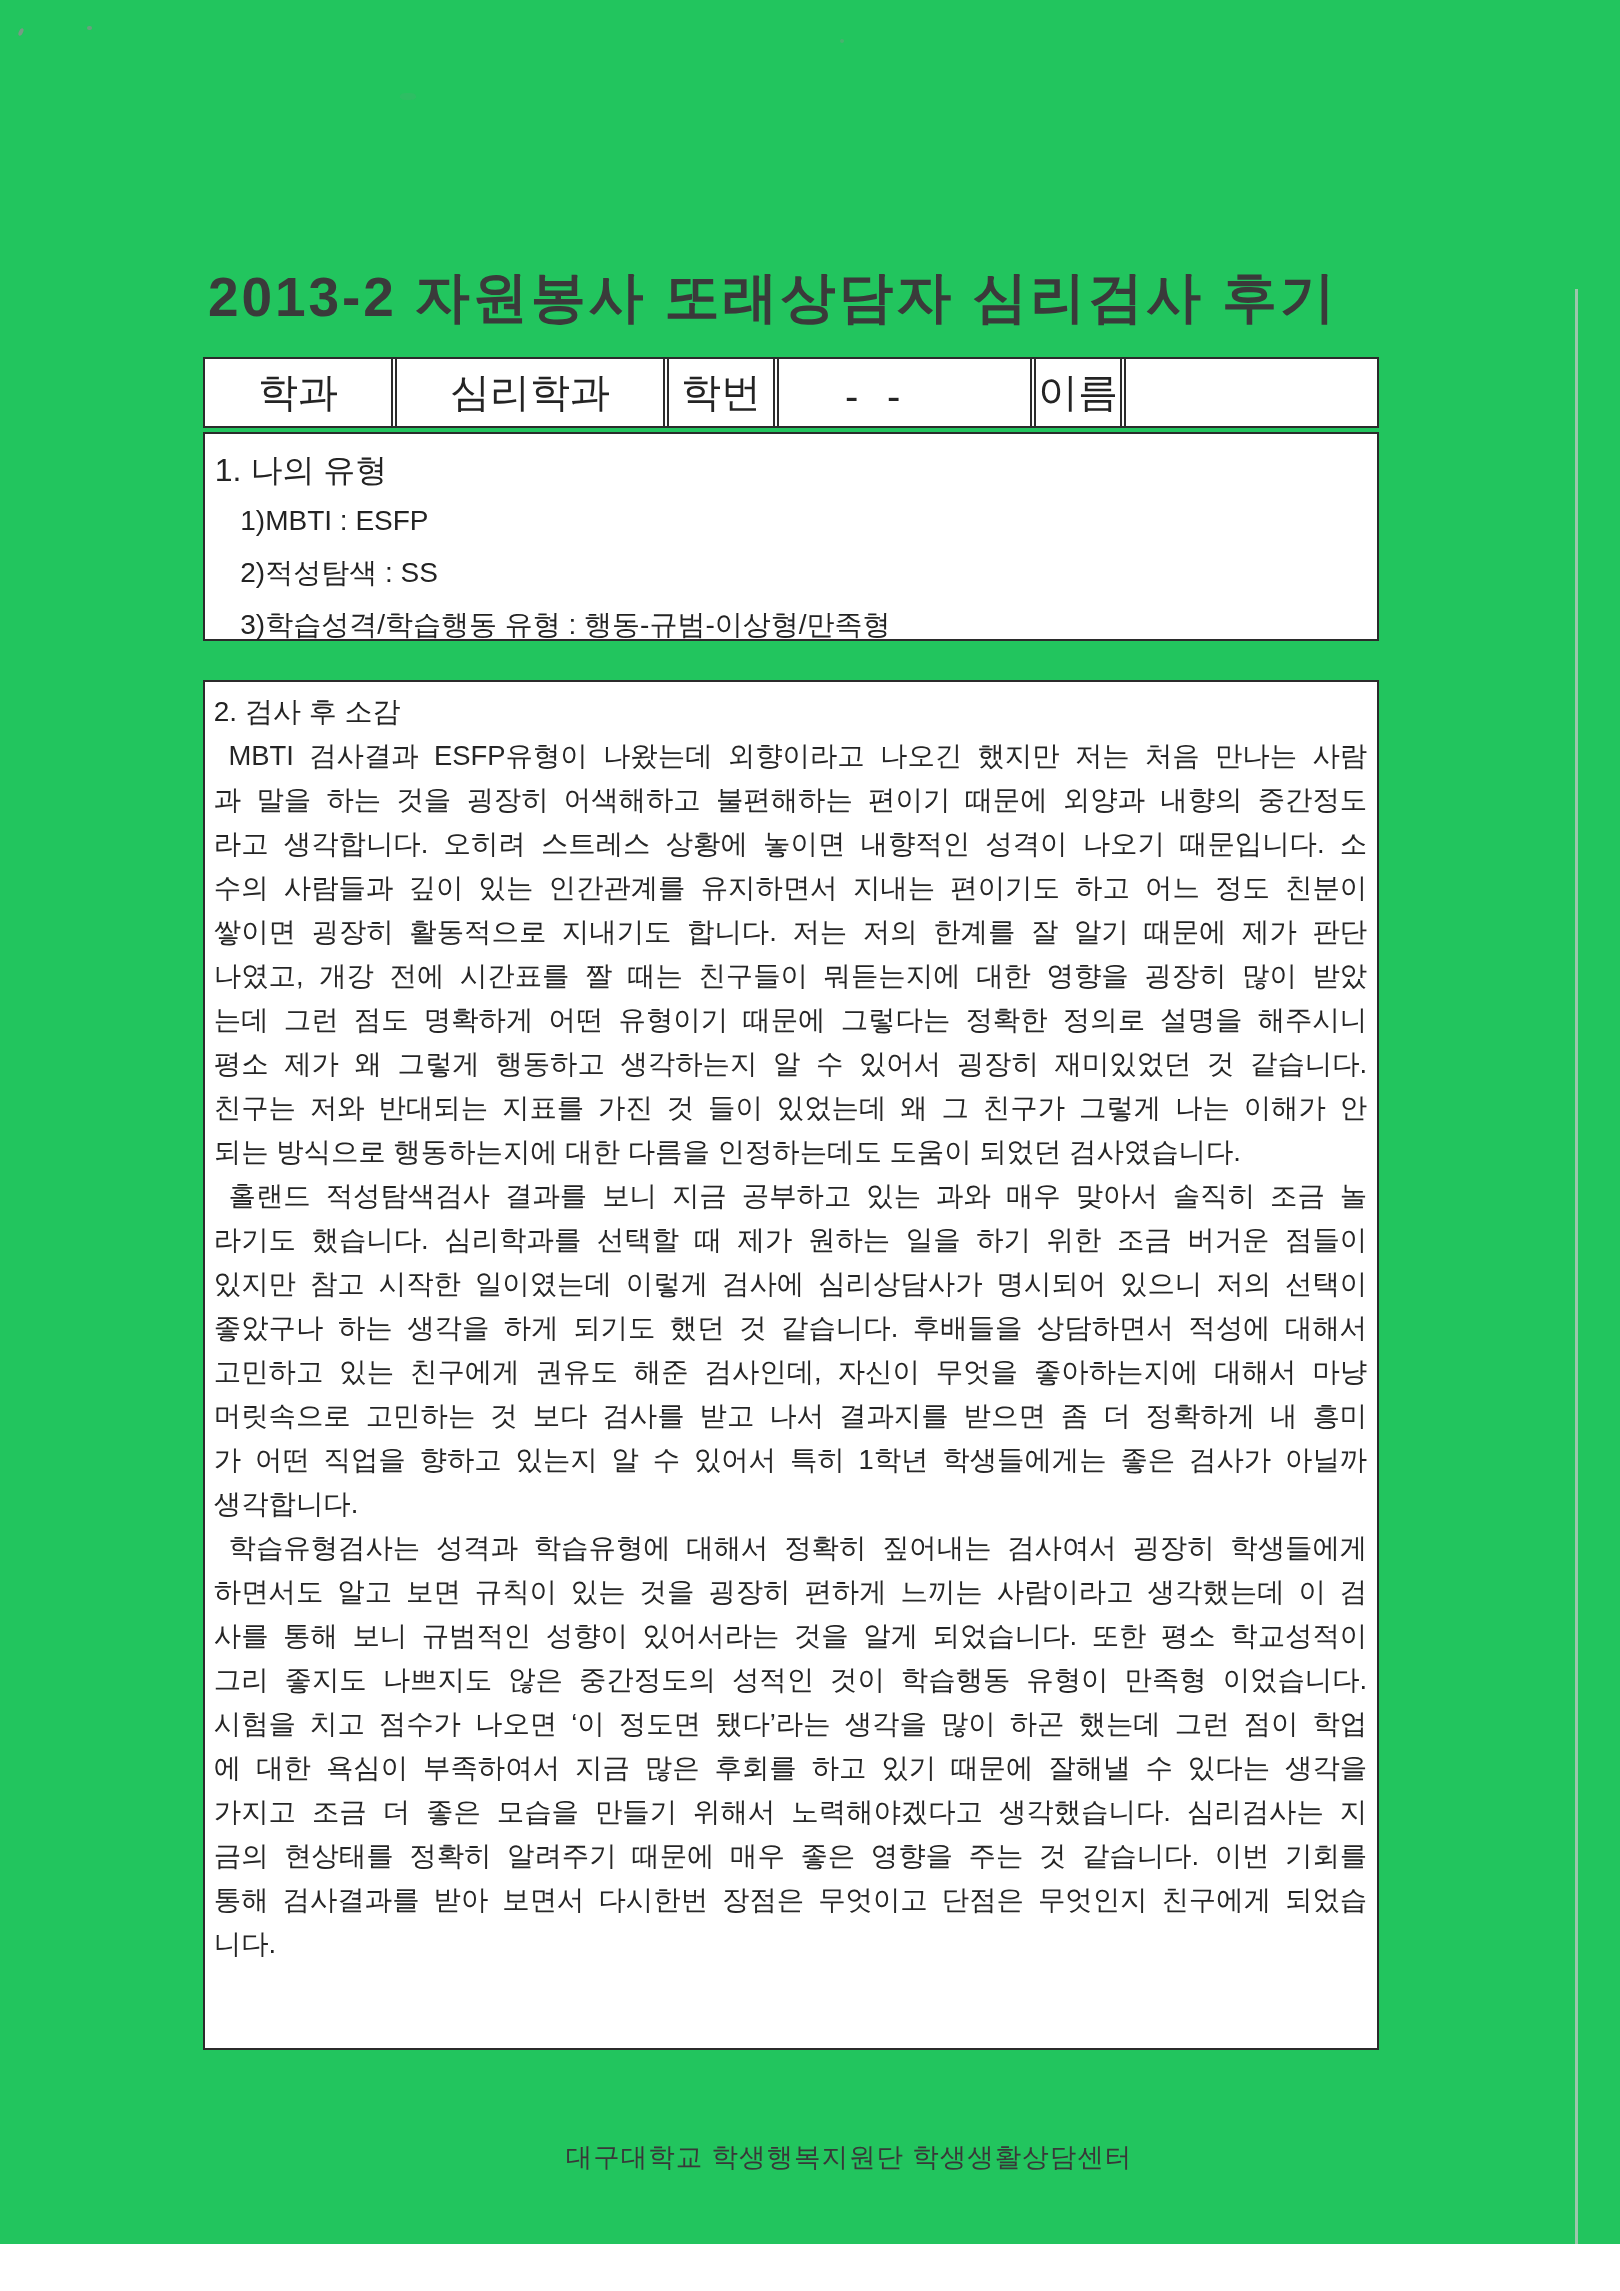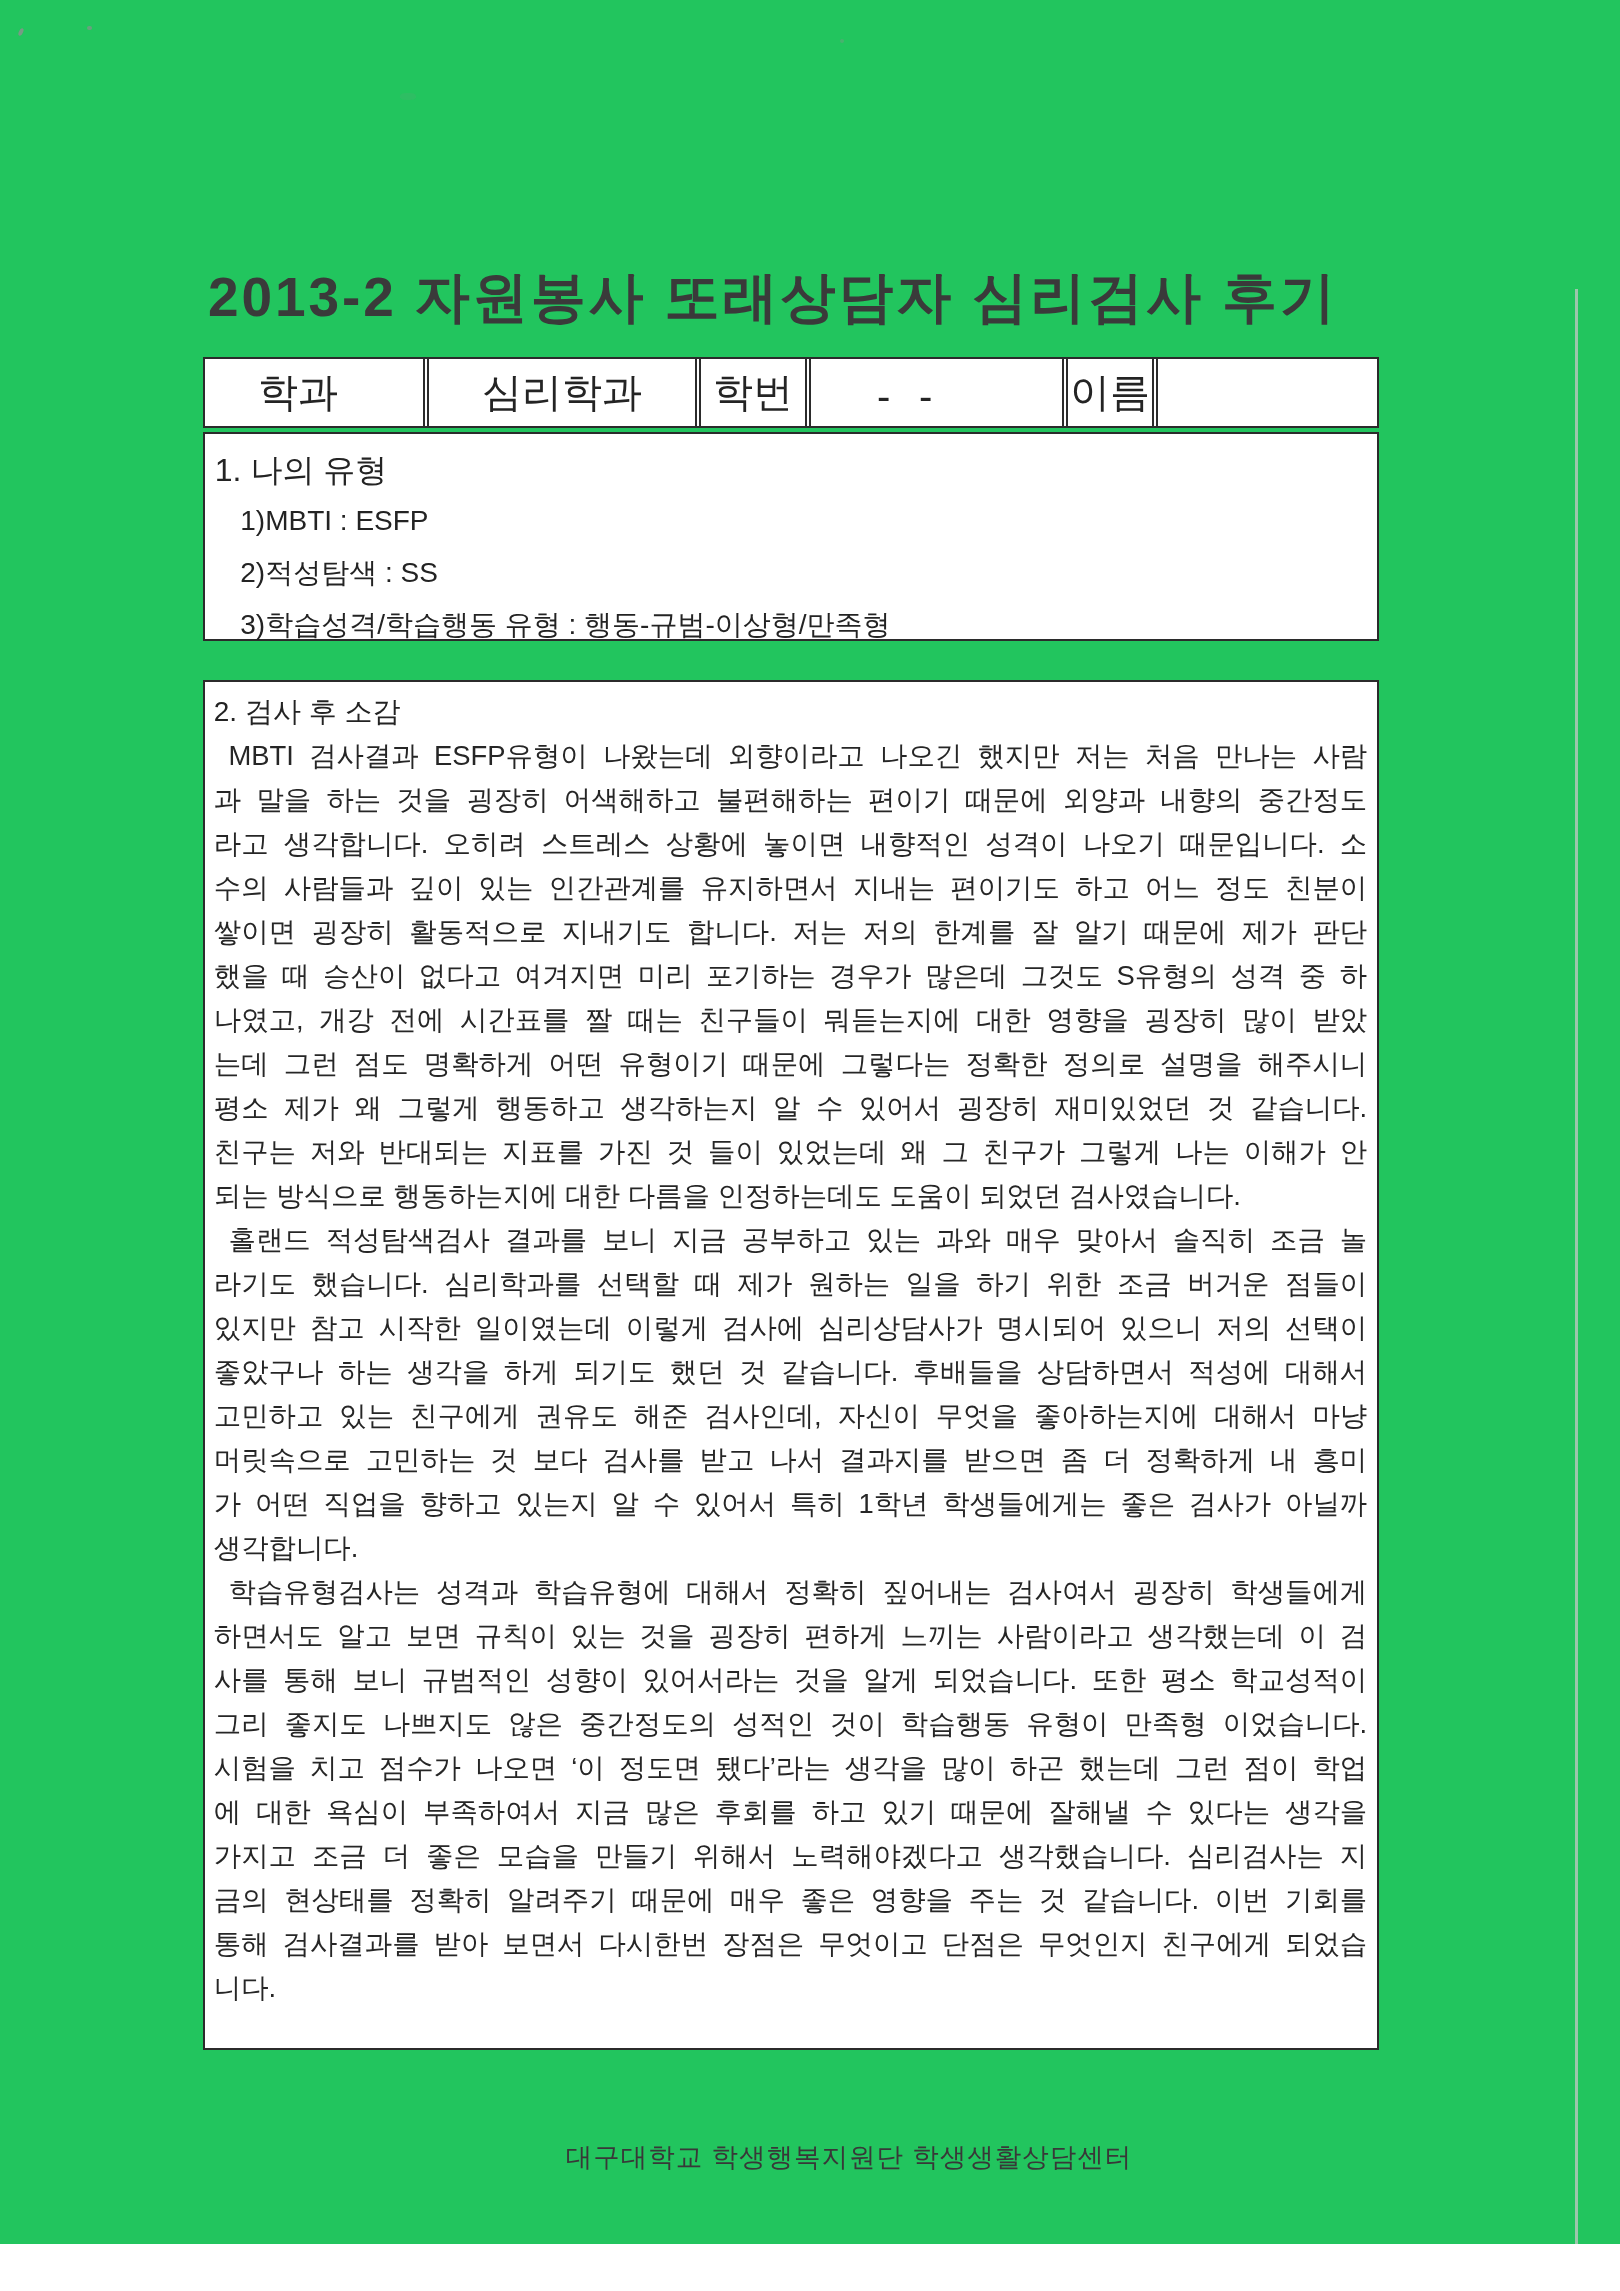--- a/index.html
+++ b/index.html
@@ -25,21 +25,21 @@
     position:absolute;left:203px;top:357px;width:1176px;height:71px;
     display:flex;border:2.9px solid #2b2b2b;box-sizing:border-box;background:#fff;
   }
   .info-table .cell{
     box-sizing:border-box;display:flex;align-items:center;justify-content:center;
     font-size:40px;color:#242424;overflow:hidden;
   }
   .info-table .cell + .cell{border-left:6.9px double #2b2b2b;}
   .info-table .label{font-family:"Liberation Serif",serif;}
   .w-dept{width:186px;}
-  .w-deptv{width:272px;margin-left:32px;}
+  .w-deptv{width:272px;}
   .w-id{width:110px;text-align:center;}
   .w-idv{width:257px;justify-content:flex-end;padding-right:55px;}
   .w-name{width:90px;}
   .w-namev{flex:1;}
   .id-dashes{font-size:18.6px;color:#555;letter-spacing:8.8px;padding-top:7.8px;}
 
   .box{
     position:absolute;left:203px;width:1176px;
     border:2.9px solid #2b2b2b;box-sizing:border-box;background:#fff;
   }
@@ -91,21 +91,20 @@
   </div>
 
   <div class="box section2">
     <div class="s2-heading">2. 검사 후 소감</div>
     <div>
         <div class="bline ind">MBTI 검사결과 ESFP유형이 나왔는데 외향이라고 나오긴 했지만 저는 처음 만나는 사람</div>
         <div class="bline">과 말을 하는 것을 굉장히 어색해하고 불편해하는 편이기 때문에 외양과 내향의 중간정도</div>
         <div class="bline">라고 생각합니다. 오히려 스트레스 상황에 놓이면 내향적인 성격이 나오기 때문입니다. 소</div>
         <div class="bline">수의 사람들과 깊이 있는 인간관계를 유지하면서 지내는 편이기도 하고 어느 정도 친분이</div>
         <div class="bline">쌓이면 굉장히 활동적으로 지내기도 합니다. 저는 저의 한계를 잘 알기 때문에 제가 판단</div>
-        <div class="bline">했을 때 승산이 없다고 여겨지면 미리 포기하는 경우가 많은데 그것도 S유형의 성격 중 하</div>
         <div class="bline">나였고, 개강 전에 시간표를 짤 때는 친구들이 뭐듣는지에 대한 영향을 굉장히 많이 받았</div>
         <div class="bline">는데 그런 점도 명확하게 어떤 유형이기 때문에 그렇다는 정확한 정의로 설명을 해주시니</div>
         <div class="bline">평소 제가 왜 그렇게 행동하고 생각하는지 알 수 있어서 굉장히 재미있었던 것 같습니다.</div>
         <div class="bline">친구는 저와 반대되는 지표를 가진 것 들이 있었는데 왜 그 친구가 그렇게 나는 이해가 안</div>
         <div class="bline pend">되는 방식으로 행동하는지에 대한 다름을 인정하는데도 도움이 되었던 검사였습니다.</div>
         <div class="bline ind">홀랜드 적성탐색검사 결과를 보니 지금 공부하고 있는 과와 매우 맞아서 솔직히 조금 놀</div>
         <div class="bline">라기도 했습니다. 심리학과를 선택할 때 제가 원하는 일을 하기 위한 조금 버거운 점들이</div>
         <div class="bline">있지만 참고 시작한 일이였는데 이렇게 검사에 심리상담사가 명시되어 있으니 저의 선택이</div>
         <div class="bline">좋았구나 하는 생각을 하게 되기도 했던 것 같습니다. 후배들을 상담하면서 적성에 대해서</div>
         <div class="bline">고민하고 있는 친구에게 권유도 해준 검사인데, 자신이 무엇을 좋아하는지에 대해서 마냥</div>

